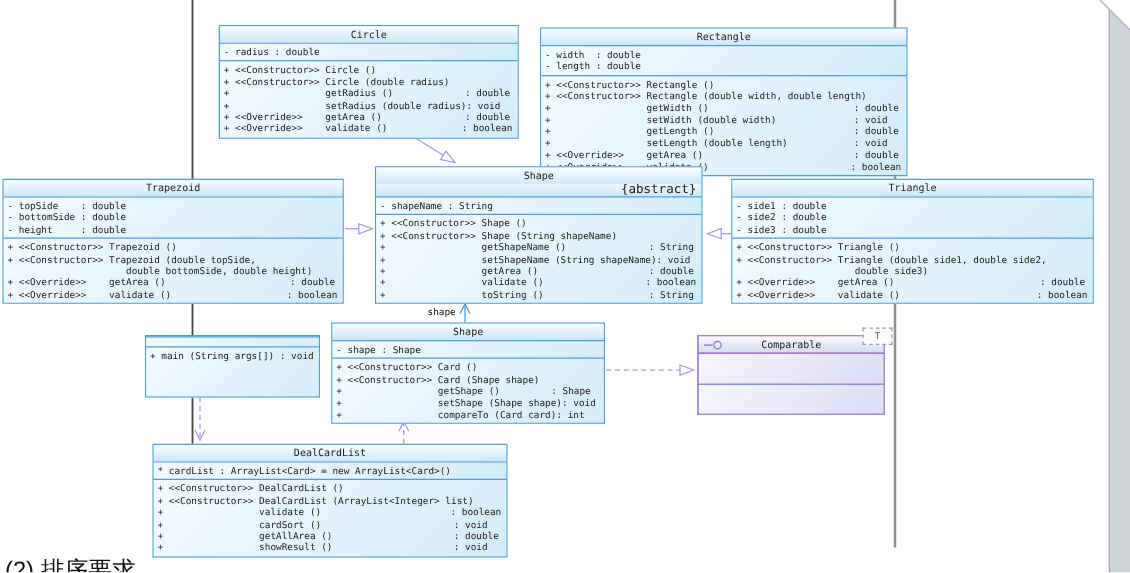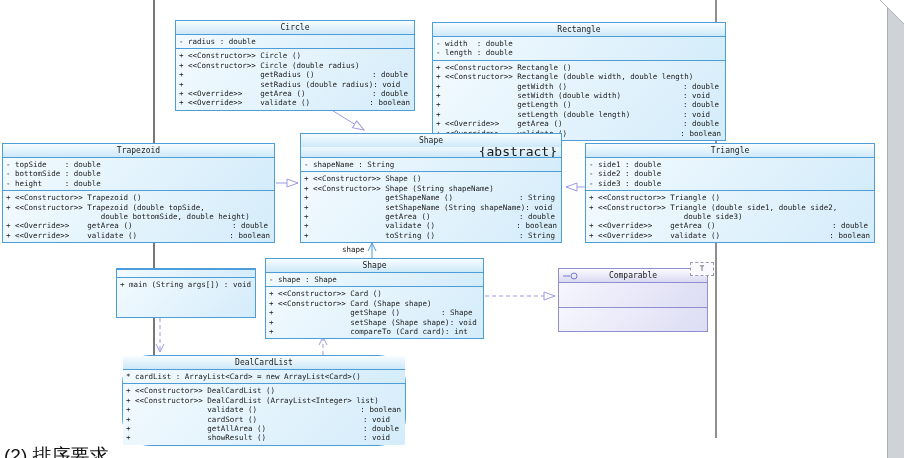--- a/index.html
+++ b/index.html
@@ -4,21 +4,21 @@
 <style>
   html,body{margin:0;padding:0;background:#fff;}
   #canvas{position:relative;width:904px;height:458px;background:#ffffff;overflow:hidden;
           font-family:"DejaVu Sans Mono",monospace;color:#1a1a1a;}
   svg.connectors{position:absolute;left:0;top:0;}
 
   .uml-class{position:absolute;border:1px solid #4d9ed8;display:flex;flex-direction:column;
              box-sizing:border-box;background:#e9f5fd;}
   .uml-class .title{height:13px;line-height:13px;text-align:center;font-size:8px;
              background:linear-gradient(180deg,#f8fdff 0%,#cde8f8 100%);position:relative;}
-  .uml-class .tagline{height:10px;line-height:10px;text-align:right;font-size:13px;
+  .uml-class .tagline{height:10px;line-height:10px;text-align:right;font-size:10px;
              padding-right:4px;background:linear-gradient(180deg,#eef8fe,#cde8f8);}
   .uml-class .comp{border-top:1px solid #4d9ed8;padding:2px 3px;
              background:linear-gradient(135deg,#f2fafe 0%,#d4ecfa 100%);}
   .uml-class .comp.grow{flex:1;}
   .uml-class .comp.empty{min-height:7px;padding:0;}
   .row{display:flex;line-height:9.4px;overflow:hidden;}
   .pre{white-space:pre;font-size:7.5px;font-family:"DejaVu Sans Mono",monospace;}
   .r{margin-left:auto;min-width:38px;text-align:left;padding-right:1px;flex-shrink:1;}
 
   .iface{border-color:#9090cf;background:#a21caf;}
@@ -284,21 +284,21 @@
           <span class="pre l">+                 setShape (Shape shape)</span>
           <span class="pre r">: void</span>
         </div>
         <div class="row">
           <span class="pre l">+                 compareTo (Card card)</span>
           <span class="pre r">: int</span>
         </div>
       </div>
   </div>
 
-  <div class="uml-class" style="left:122px;top:355px;width:284px;border-radius:28px;">
+  <div class="uml-class" style="left:122px;top:355px;width:284px;">
     <div class="title">DealCardList</div>
     <div class="comp">
         <div class="row">
           <span class="pre l">* cardList : ArrayList&lt;Card&gt; = new ArrayList&lt;Card&gt;()</span>
         </div>
       </div>
     <div class="comp">
         <div class="row">
           <span class="pre l">+ &lt;&lt;Constructor&gt;&gt; DealCardList ()</span>
         </div>

